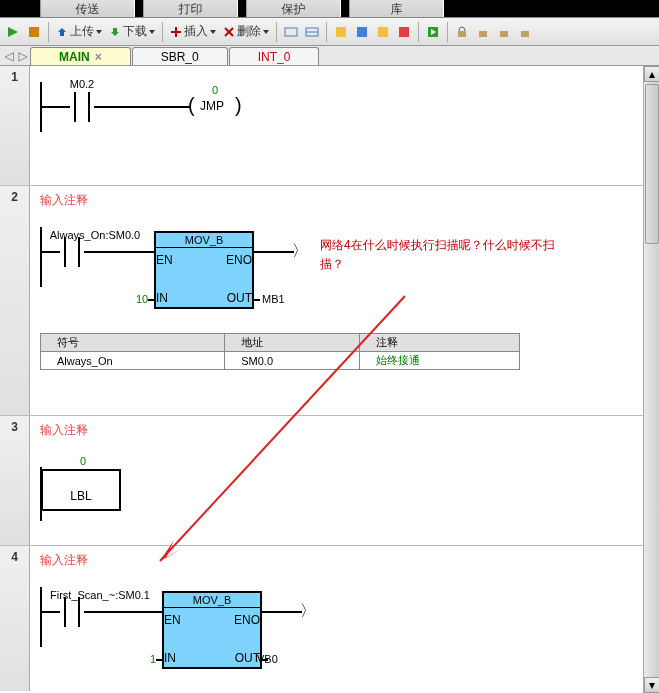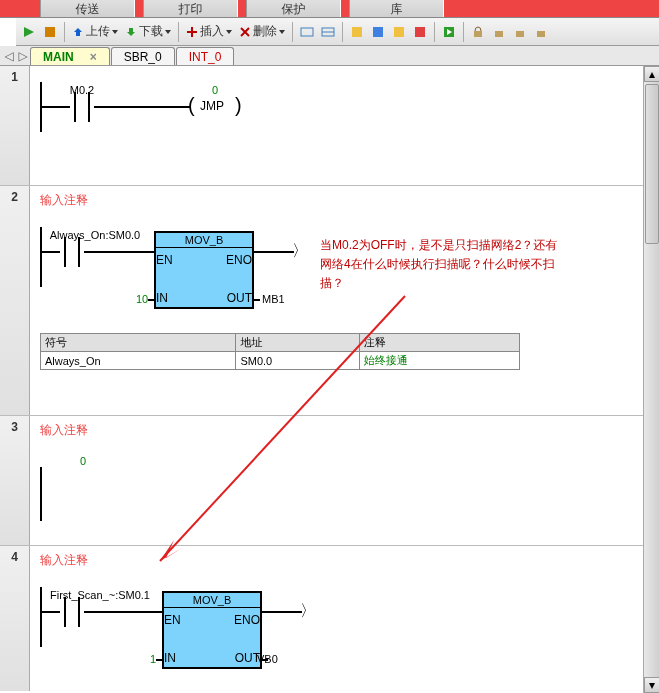--- a/index.html
+++ b/index.html
@@ -1,29 +1,29 @@
 <!DOCTYPE html>
 <html><head>
 <meta charset="utf-8">
 <style>
 * { margin: 0; padding: 0; box-sizing: border-box; font-family: "Microsoft YaHei", Arial, sans-serif; font-size: 12px; }
 body { background: #fff; width: 659px; height: 693px; overflow: hidden; position: relative; }
 
-.top-tabs { display: flex; background: #ef4444; height: 18px; border-bottom: 1px solid #888; }
+.top-tabs { display: flex; background: #000000; height: 18px; border-bottom: 1px solid #888; }
 .top-tab { flex: 0 0 auto; min-width: 95px; text-align: center; color: #333; background: linear-gradient(#e0e0e0,#d0d0d0); border-right: 1px solid #fff; border-left: 1px solid #999; padding: 1px 8px; }
 
-.toolbar { display: flex; align-items: center; background: linear-gradient(#f5f5f5,#e0e0e0); height: 28px; border-bottom: 1px solid #999; padding: 0 4px; gap: 3px; margin-left: 16px; }
+.toolbar { display: flex; align-items: center; background: linear-gradient(#f5f5f5,#e0e0e0); height: 28px; border-bottom: 1px solid #999; padding: 0 4px; gap: 3px; }
 .tb-btn { width: 18px; height: 18px; display: inline-flex; align-items: center; justify-content: center; }
 .tb-sep { width: 1px; height: 20px; background: #aaa; margin: 0 2px; }
 .tb-text { display: inline-flex; align-items: center; gap: 2px; color: #333; padding: 0 2px; }
 .arrow-dn { width: 0; height: 0; border-left: 3px solid transparent; border-right: 3px solid transparent; border-top: 4px solid #333; display: inline-block; }
 
 .doc-tabs { display: flex; background: #e8e8e8; height: 20px; border-bottom: 1px solid #999; align-items: flex-end; padding-left: 2px; }
 .nav-arrow { width: 14px; height: 18px; display: flex; align-items: center; justify-content: center; color: #666; }
-.doc-tab { padding: 2px 12px 1px; border: 1px solid #888; border-bottom: none; margin-right: 1px; border-radius: 3px 3px 0 0; background: #f5f5f5; display: flex; align-items: center; gap: 16px; }
+.doc-tab { padding: 2px 28px 1px; border: 1px solid #888; border-bottom: none; margin-right: 1px; border-radius: 3px 3px 0 0; background: #f5f5f5; display: flex; align-items: center; gap: 5px; }
 .doc-tab.active { background: #fffcd0; color: #008000; font-weight: bold; }
 .doc-tab .red { color: #c00; }
 .doc-tab .close { color: #888; font-weight: bold; cursor: pointer; }
 
 .editor { background: #fff; position: relative; height: 627px; overflow: hidden; }
 .network { display: flex; border-bottom: 1px solid #bbb; position: relative; }
 .net-num { width: 30px; min-height: 40px; background: linear-gradient(#f0f0f0,#e0e0e0); border-right: 1px solid #aaa; text-align: center; padding-top: 4px; font-weight: bold; color: #333; }
 .net-body { flex: 1; padding: 6px 10px 14px; position: relative; }
 .comment { color: #008000; margin-bottom: 8px; }
 .comment.gray { color: #ef4444; }
@@ -37,21 +37,21 @@
 .contact::after { right: 4px; }
 .lbl-top { position: absolute; font-size: 11px; white-space: nowrap; transform: translateX(-50%); }
 .out-paren { position: absolute; font-size: 20px; height: 24px; }
 .box { position: absolute; border: 2px solid #000; background: #7dd3fc; }
 .box-title { text-align: center; border-bottom: 1px solid #000; padding: 1px 4px; font-size: 11px; }
 .box-row { display: flex; justify-content: space-between; padding: 1px 0; font-size: 11px; }
 .pin-lbl { position: absolute; font-size: 11px; }
 .out-end { position: absolute; font-size: 16px; }
 
 .symtable { border: 1px solid #888; border-collapse: collapse; width: 480px; margin-top: 6px; }
-.symtable th, .symtable td { border: 1px solid #888; padding: 1px 4px; text-align: left; background: #fff; font-size: 11px; }
+.symtable th, .symtable td { border: 1px solid #888; padding: 1px 16px; text-align: left; background: #fff; font-size: 11px; }
 .symtable th { background: #e0e0e0; font-weight: normal; }
 .symtable .green { color: #008000; }
 
 .lbl-box { position: absolute; border: 2px solid #000; width: 80px; height: 42px; text-align: center; padding-top: 18px; background: #fff; }
 
 .annotation { position: absolute; color: #c00000; font-size: 14px; line-height: 1.6; }
 .arrow-svg { position: absolute; pointer-events: none; }
 
 .scrollbar-v { position: absolute; right: 0; top: 66px; width: 16px; height: 627px; background: linear-gradient(90deg,#e8e8e8,#d0d0d0); border-left: 1px solid #aaa; }
 .sb-btn { width: 16px; height: 16px; background: linear-gradient(#f0f0f0,#d0d0d0); border: 1px solid #999; display: flex; align-items: center; justify-content: center; }
@@ -194,21 +194,21 @@
 </div>
 
 <div class="editor">
 
   <div class="network" style="height:120px">
     <div class="net-num">1</div>
     <div class="net-body">
       <div class="rung">
         <div class="rail"></div>
         <div class="hline" style="left:0;top:34px;width:30px"></div>
-        <div class="lbl-top" style="left:42px;top:12px">M0.2</div>
+        <div class="lbl-top" style="left:42px;top:6px">M0.2</div>
         <div class="contact" style="left:30px;top:20px"></div>
         <div class="hline" style="left:54px;top:34px;width:96px"></div>
         <div class="lbl-top" style="left:175px;top:12px;color:#008000">0</div>
         <span class="out-paren" style="left:148px;top:22px">(</span>
         <span style="position:absolute;left:160px;top:27px">JMP</span>
         <span class="out-paren" style="left:195px;top:22px">)</span>
       </div>
     </div>
   </div>
 
@@ -257,20 +257,21 @@
     </div>
   </div>
 
   <div class="network" style="height:130px">
     <div class="net-num">3</div>
     <div class="net-body">
       <div class="comment gray">输入注释</div>
       <div class="rung" style="height:80px">
         <div class="rail" style="height:54px;top:20px"></div>
         <div class="lbl-top" style="left:43px;top:8px;color:#008000">0</div>
+        <div class="lbl-box" style="left:1px;top:22px">LBL</div>
       </div>
     </div>
   </div>
 
   <div class="network" style="height:145px;border-bottom:none">
     <div class="net-num">4</div>
     <div class="net-body">
       <div class="comment gray">输入注释</div>
       <div class="rung" style="height:110px">
         <div class="rail" style="height:60px"></div>
@@ -293,21 +294,20 @@
         <div class="hline" style="left:116px;top:82px;width:6px"></div>
         <div class="hline" style="left:222px;top:34px;width:40px"></div>
         <span class="out-end" style="left:260px;top:24px">〉</span>
         <div class="hline" style="left:222px;top:82px;width:6px"></div>
         <div class="pin-lbl" style="left:217px;top:76px">VB0</div>
       </div>
     </div>
   </div>
 
   <div class="annotation" style="left:320px;top:170px;width:310px">
-    <div>当M0.2为OFF时，是不是只扫描网络2？还有</div>
     <div>网络4在什么时候执行扫描呢？什么时候不扫</div>
     <div>描？</div>
   </div>
 
   <svg class="arrow-svg" style="left:140px;top:220px" width="280" height="290">
     <line x1="265" y1="10" x2="20" y2="275" stroke="#e02020" stroke-width="2"></line>
     <polygon points="20,275 34,254 26,272 42,262" fill="#e02020"></polygon>
   </svg>
 
 </div>

